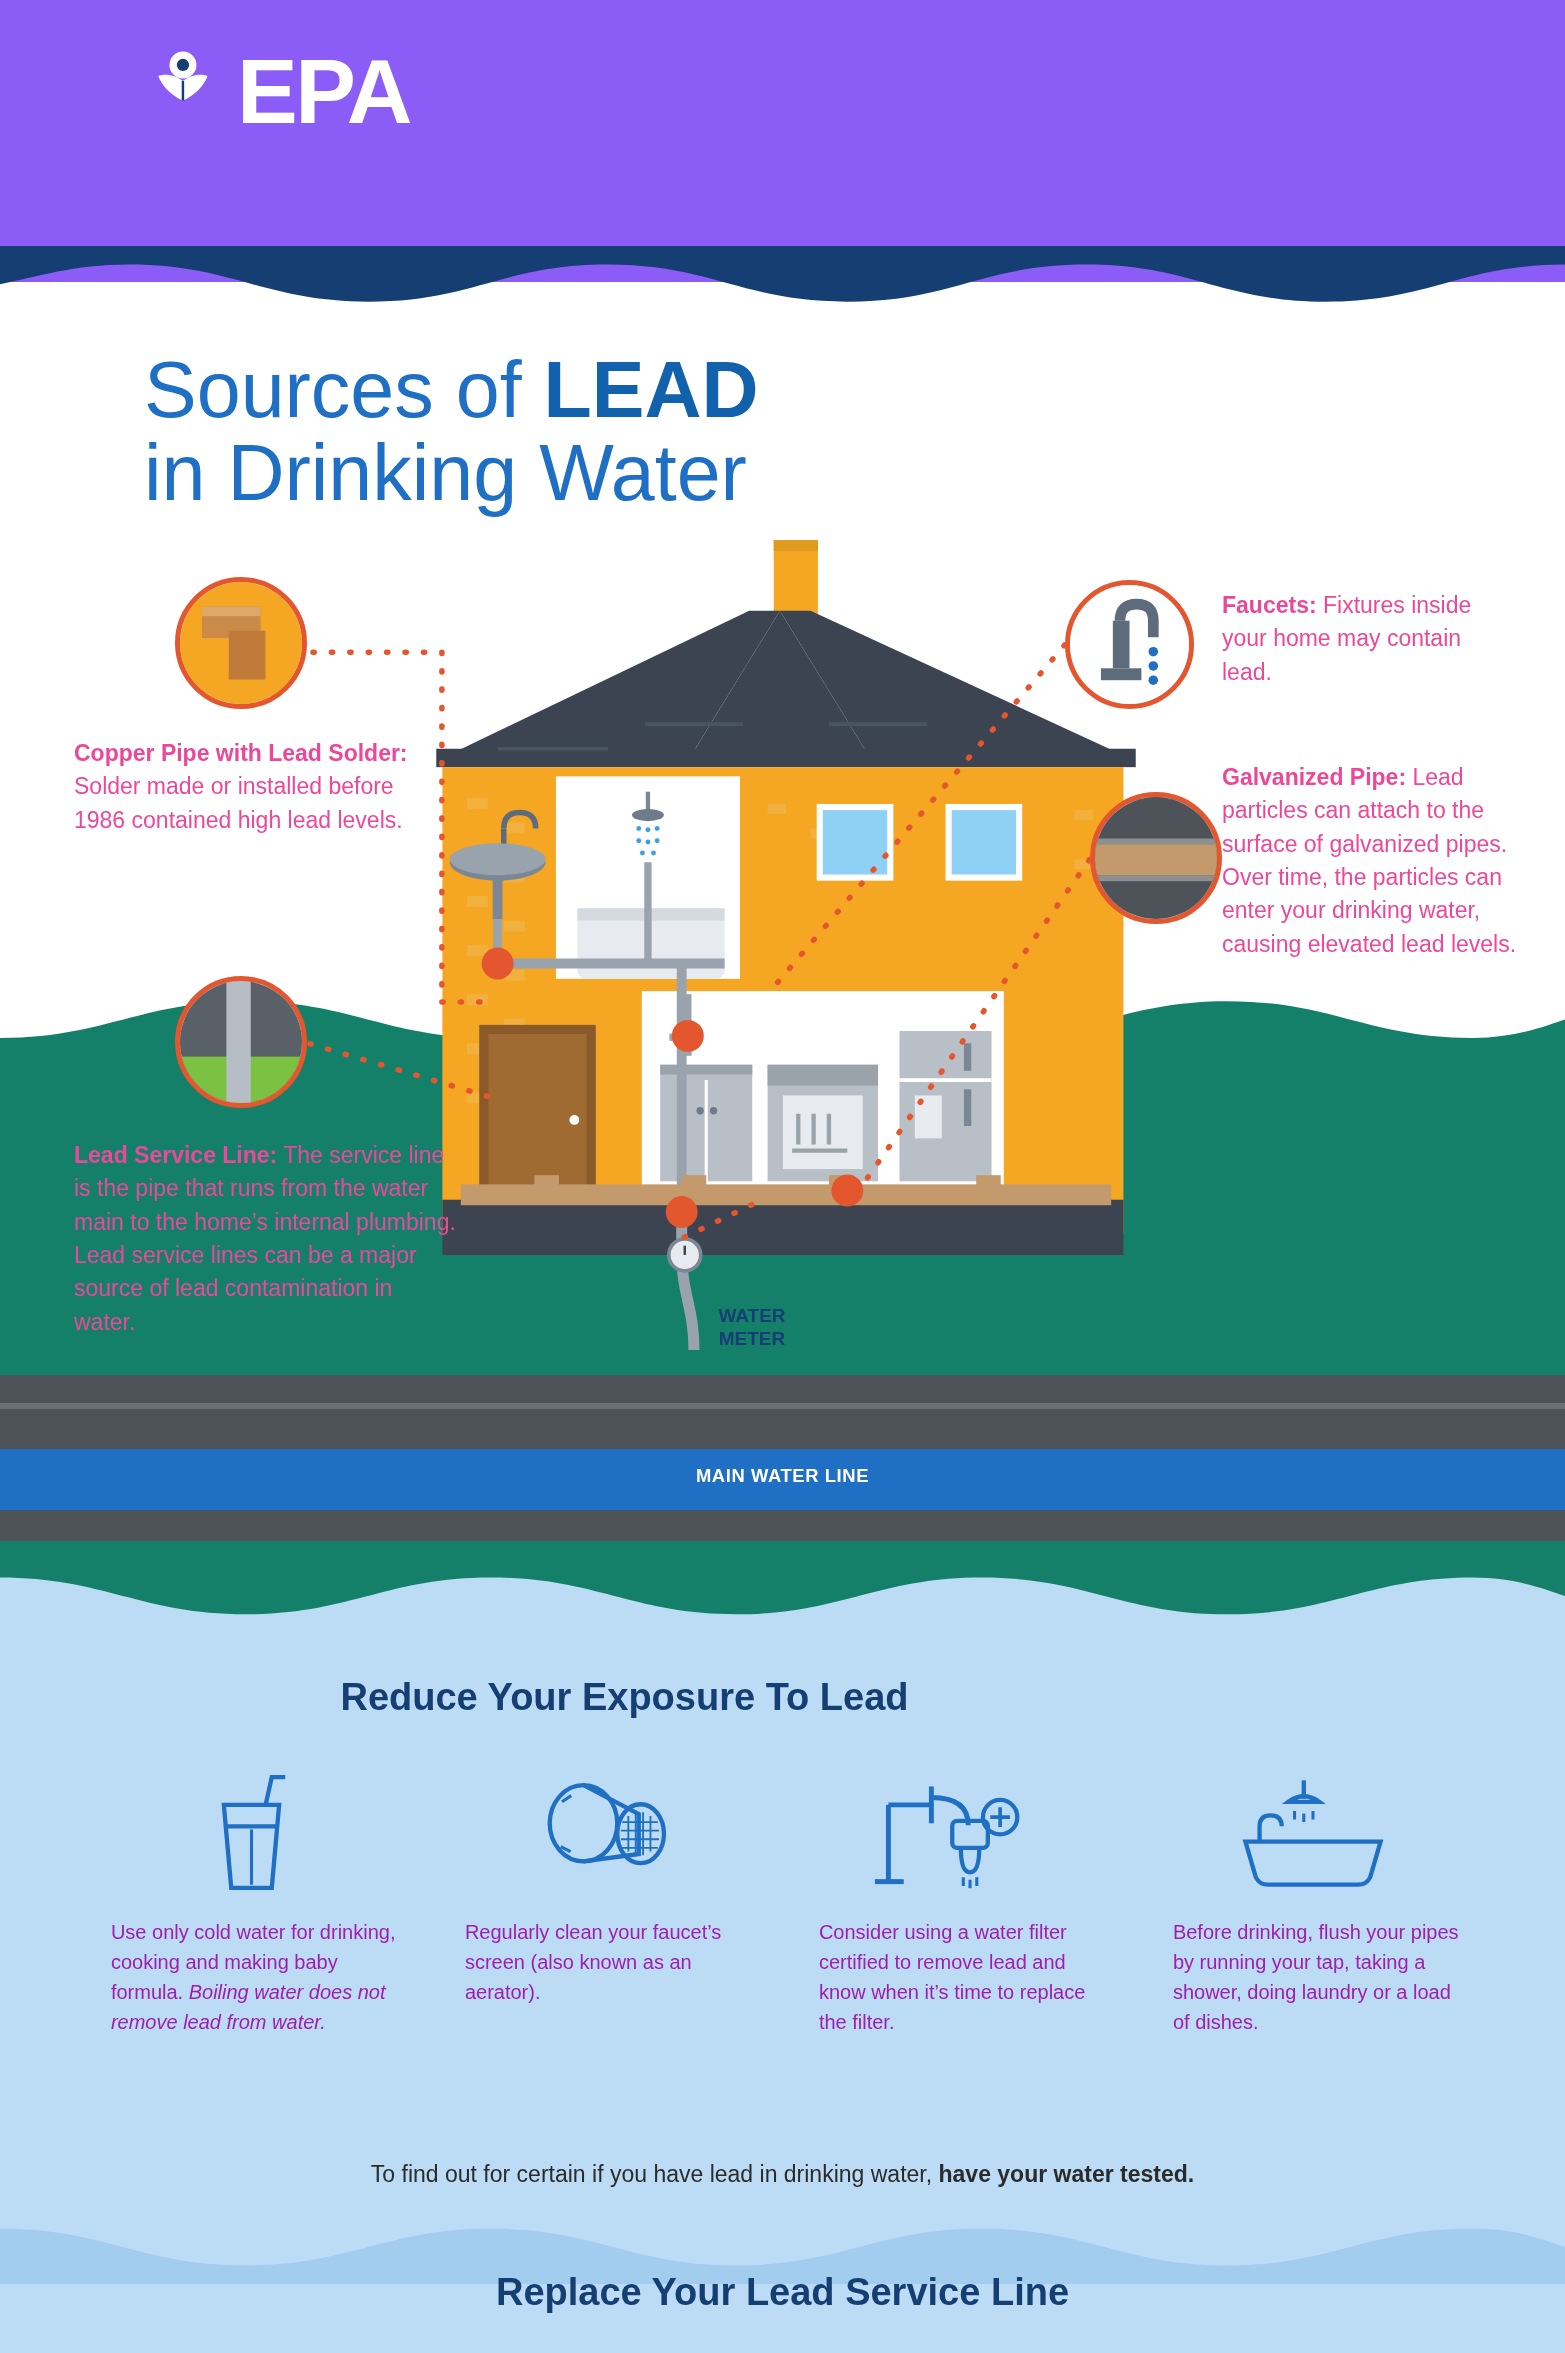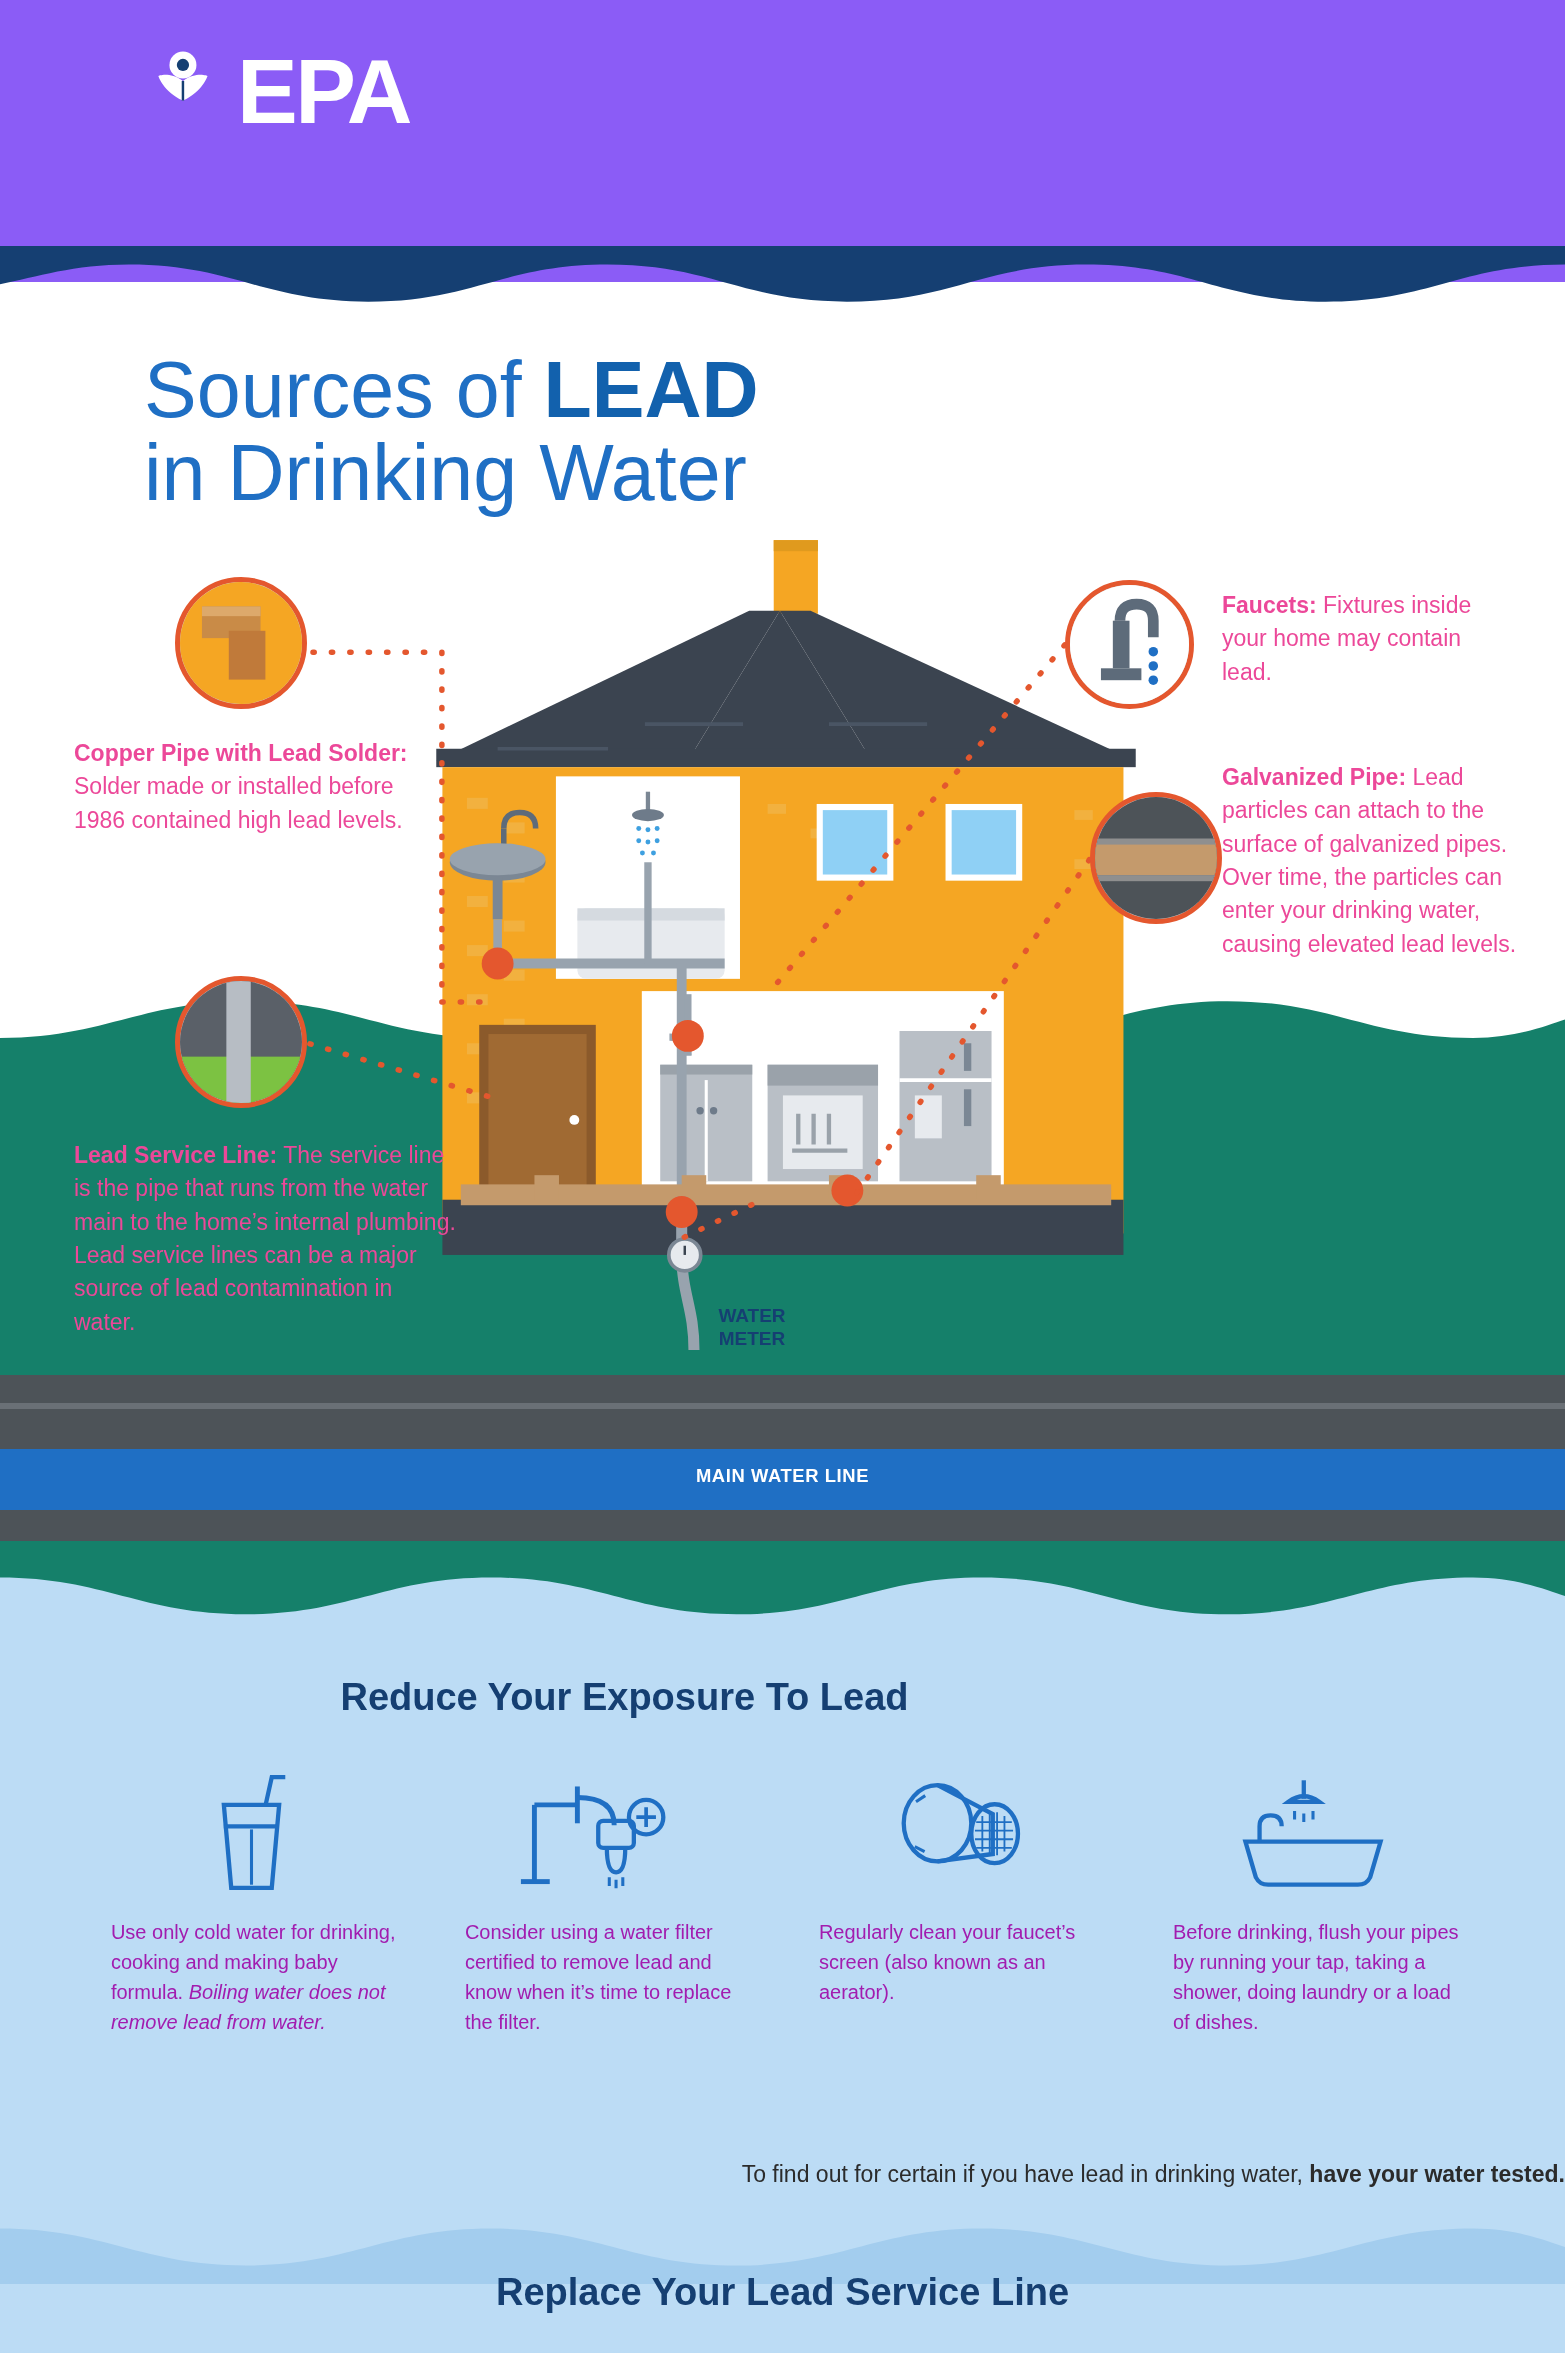--- a/index.html
+++ b/index.html
@@ -60,21 +60,21 @@
   }
   .tips { position:absolute; left:74px; top:1756px; width:1418px; display:flex; gap:0; }
   .tip { width:354px; padding:0 24.6px; }
   .tip-icon { height:141px; display:flex; align-items:flex-end; justify-content:center; }
   .tip-text {
     margin-top:19.6px; font-size:20px; line-height:1.5; color:#a21caf;
     padding-left:12.3px;
   }
   .tip-text i { font-style:italic; }
   .tested {
-    position:absolute; left:0; top:2161px; width:1565px; text-align:right;
+    position:absolute; left:0; top:2161px; width:1565px; text-align:center;
     font-size:23px; color:#2b2b2b;
   }
   .tested b { font-weight:bold; }
   .replace-wave { position:absolute; left:0; top:2204px; width:1565px; height:80px; }
   .replace-title {
     position:absolute; left:0; top:2271px; width:1565px; text-align:center;
     font-size:38px; font-weight:bold; color:#153f72;
   }
 
   
@@ -335,20 +335,38 @@
         <path d="M95 100 L95 190" stroke="#1f6fc4" stroke-width="5"></path>
       </svg>
     </div>
     <div class="tip-text">
       <span>Use only cold water for drinking, cooking and making baby formula. </span><i>Boiling water does not remove lead from water.</i>
     </div>
   </div>
 
   <div class="tip">
     <div class="tip-icon">
+      <svg width="160" height="129" viewBox="0 0 260 210">
+        <ellipse cx="95" cy="90" rx="55" ry="62" fill="none" stroke="#1f6fc4" stroke-width="7"></ellipse>
+        <path d="M95 28 L185 75 L185 140 L95 152" fill="none" stroke="#1f6fc4" stroke-width="7"></path>
+        <ellipse cx="188" cy="107" rx="38" ry="48" fill="none" stroke="#1f6fc4" stroke-width="7"></ellipse>
+        <g stroke="#1f6fc4" stroke-width="3">
+          <path d="M168 78 L168 136 M180 72 L180 142 M192 72 L192 142 M204 78 L204 136"></path>
+          <path d="M158 88 L216 88 M156 102 L218 102 M156 116 L218 116 M158 130 L216 130"></path>
+        </g>
+        <path d="M60 55 L75 45 M58 128 L74 136" stroke="#1f6fc4" stroke-width="5"></path>
+      </svg>
+    </div>
+    <div class="tip-text">
+      <span>Regularly clean your faucet’s screen (also known as an aerator).</span><i></i>
+    </div>
+  </div>
+
+  <div class="tip">
+    <div class="tip-icon">
       <svg width="178" height="129" viewBox="0 0 290 210">
         <path d="M30 60 L30 185" stroke="#1f6fc4" stroke-width="8"></path>
         <path d="M8 185 L55 185" stroke="#1f6fc4" stroke-width="8"></path>
         <path d="M30 60 L100 60" stroke="#1f6fc4" stroke-width="8"></path>
         <path d="M100 30 L100 90" stroke="#1f6fc4" stroke-width="8"></path>
         <path d="M100 48 q60 0 60 45" stroke="#1f6fc4" stroke-width="8" fill="none"></path>
         <rect x="134" y="86" width="58" height="44" rx="8" fill="none" stroke="#1f6fc4" stroke-width="7"></rect>
         <path d="M148 130 q0 40 15 40 q15 0 15 -40" fill="none" stroke="#1f6fc4" stroke-width="7"></path>
         <circle cx="212" cy="80" r="28" fill="none" stroke="#1f6fc4" stroke-width="7"></circle>
         <path d="M196 80 L228 80 M212 64 L212 96" stroke="#1f6fc4" stroke-width="6"></path>
@@ -357,38 +375,20 @@
         </g>
       </svg>
     </div>
     <div class="tip-text">
       <span>Consider using a water filter certified to remove lead and know when it’s time to replace the filter.</span><i></i>
     </div>
   </div>
 
   <div class="tip">
     <div class="tip-icon">
-      <svg width="160" height="129" viewBox="0 0 260 210">
-        <ellipse cx="95" cy="90" rx="55" ry="62" fill="none" stroke="#1f6fc4" stroke-width="7"></ellipse>
-        <path d="M95 28 L185 75 L185 140 L95 152" fill="none" stroke="#1f6fc4" stroke-width="7"></path>
-        <ellipse cx="188" cy="107" rx="38" ry="48" fill="none" stroke="#1f6fc4" stroke-width="7"></ellipse>
-        <g stroke="#1f6fc4" stroke-width="3">
-          <path d="M168 78 L168 136 M180 72 L180 142 M192 72 L192 142 M204 78 L204 136"></path>
-          <path d="M158 88 L216 88 M156 102 L218 102 M156 116 L218 116 M158 130 L216 130"></path>
-        </g>
-        <path d="M60 55 L75 45 M58 128 L74 136" stroke="#1f6fc4" stroke-width="5"></path>
-      </svg>
-    </div>
-    <div class="tip-text">
-      <span>Regularly clean your faucet’s screen (also known as an aerator).</span><i></i>
-    </div>
-  </div>
-
-  <div class="tip">
-    <div class="tip-icon">
       <svg width="166" height="129" viewBox="0 0 270 210">
         <path d="M120 20 L120 50" stroke="#1f6fc4" stroke-width="7"></path>
         <path d="M95 55 q25 -18 50 0 Z" fill="none" stroke="#1f6fc4" stroke-width="7"></path>
         <g stroke="#1f6fc4" stroke-width="5">
           <path d="M105 70 L105 84 M120 74 L120 88 M135 70 L135 84"></path>
         </g>
         <path d="M25 120 L245 120 L228 178 q-6 12 -20 12 L62 190 q-14 0 -20 -12 Z" fill="none" stroke="#1f6fc4" stroke-width="7"></path>
         <path d="M48 120 L48 95 q0 -18 18 -18 q18 0 18 18" fill="none" stroke="#1f6fc4" stroke-width="7"></path>
       </svg>
     </div>

